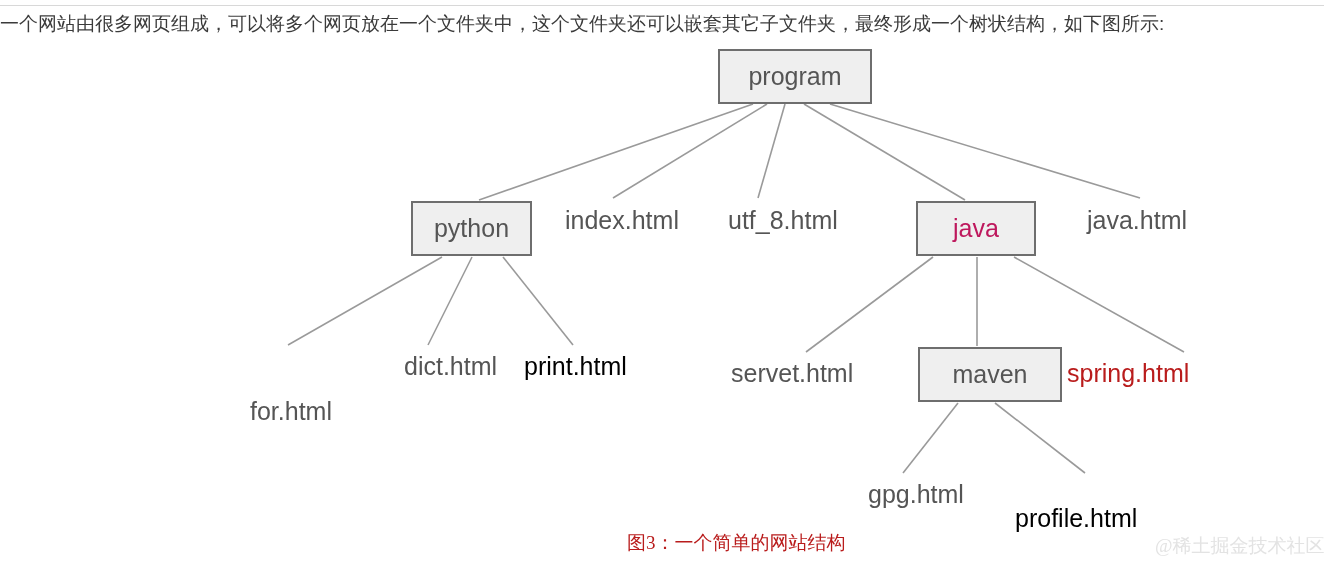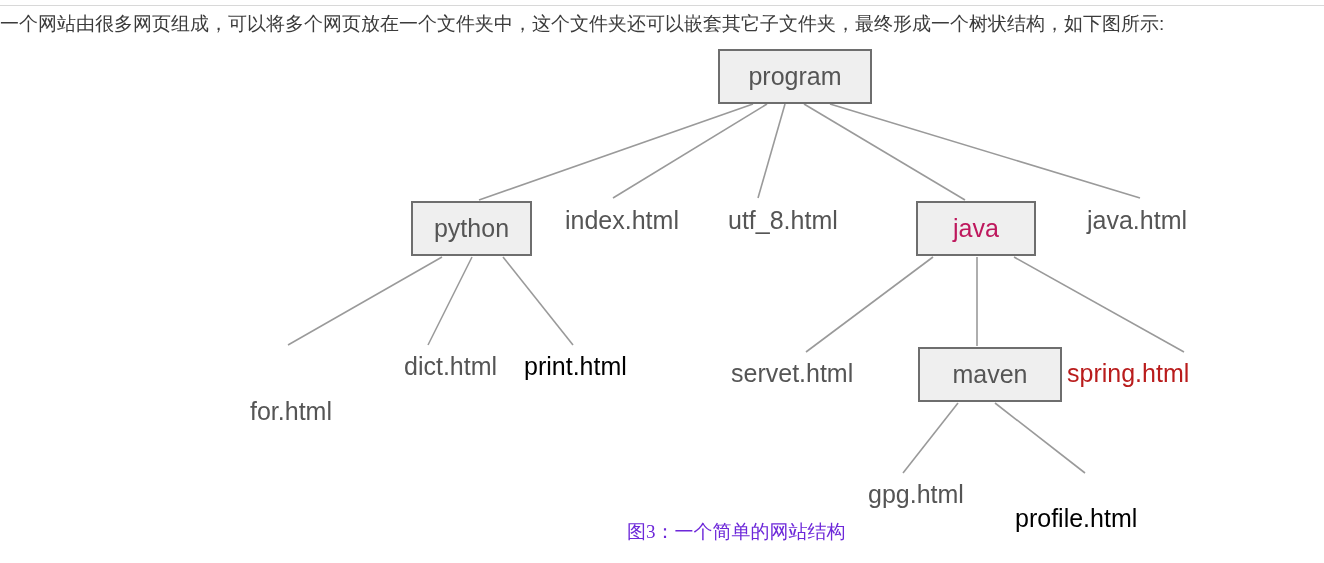--- a/index.html
+++ b/index.html
@@ -60,24 +60,25 @@
   .leaf-label {
     position: absolute;
     color: #555555;
     font-family: "Liberation Sans", sans-serif;
     font-size: 25px;
     white-space: nowrap;
     z-index: 3;
   }
   .caption {
     position: absolute;
-    color: #6d28d9;
+    color: #b91c1c;
     font-family: "Liberation Serif", "DejaVu Serif", serif;
     font-size: 19px;
     white-space: nowrap;
+    margin-top: 11px;
   }
   .watermark {
     position: absolute;
     color: #e3e3e3;
     font-family: "Liberation Serif", "DejaVu Serif", serif;
     font-size: 19px;
     white-space: nowrap;
   }
 </style>
 </head>
@@ -125,14 +126,15 @@
       <div class="leaf-label" style="left: 378px; top: 352px; color: rgb(85, 85, 85); margin-left: 26px;">dict.html</div>
       <div class="leaf-label" style="left: 524px; top: 352px; color: #000000;">print.html</div>
       <div class="leaf-label" style="left: 731px; top: 359px; color: rgb(85, 85, 85);">servet.html</div>
       <div class="leaf-label" style="left: 1067px; top: 359px; color: #b91c1c;">spring.html</div>
       <div class="leaf-label" style="left: 852px; top: 480px; color: rgb(85, 85, 85); margin-left: 16px;">gpg.html</div>
       <div class="leaf-label" style="left: 1015px; top: 480px; color: #000000; margin-top: 24px;">profile.html</div>
     </div>
 
   <div class="caption" style="left:627px; top:519px;">图3：一个简单的网站结构</div>
 
+  <div class="watermark" style="left:1155px; top:533px;">@稀土掘金技术社区</div>
 
 </div>
 
 </body></html>

